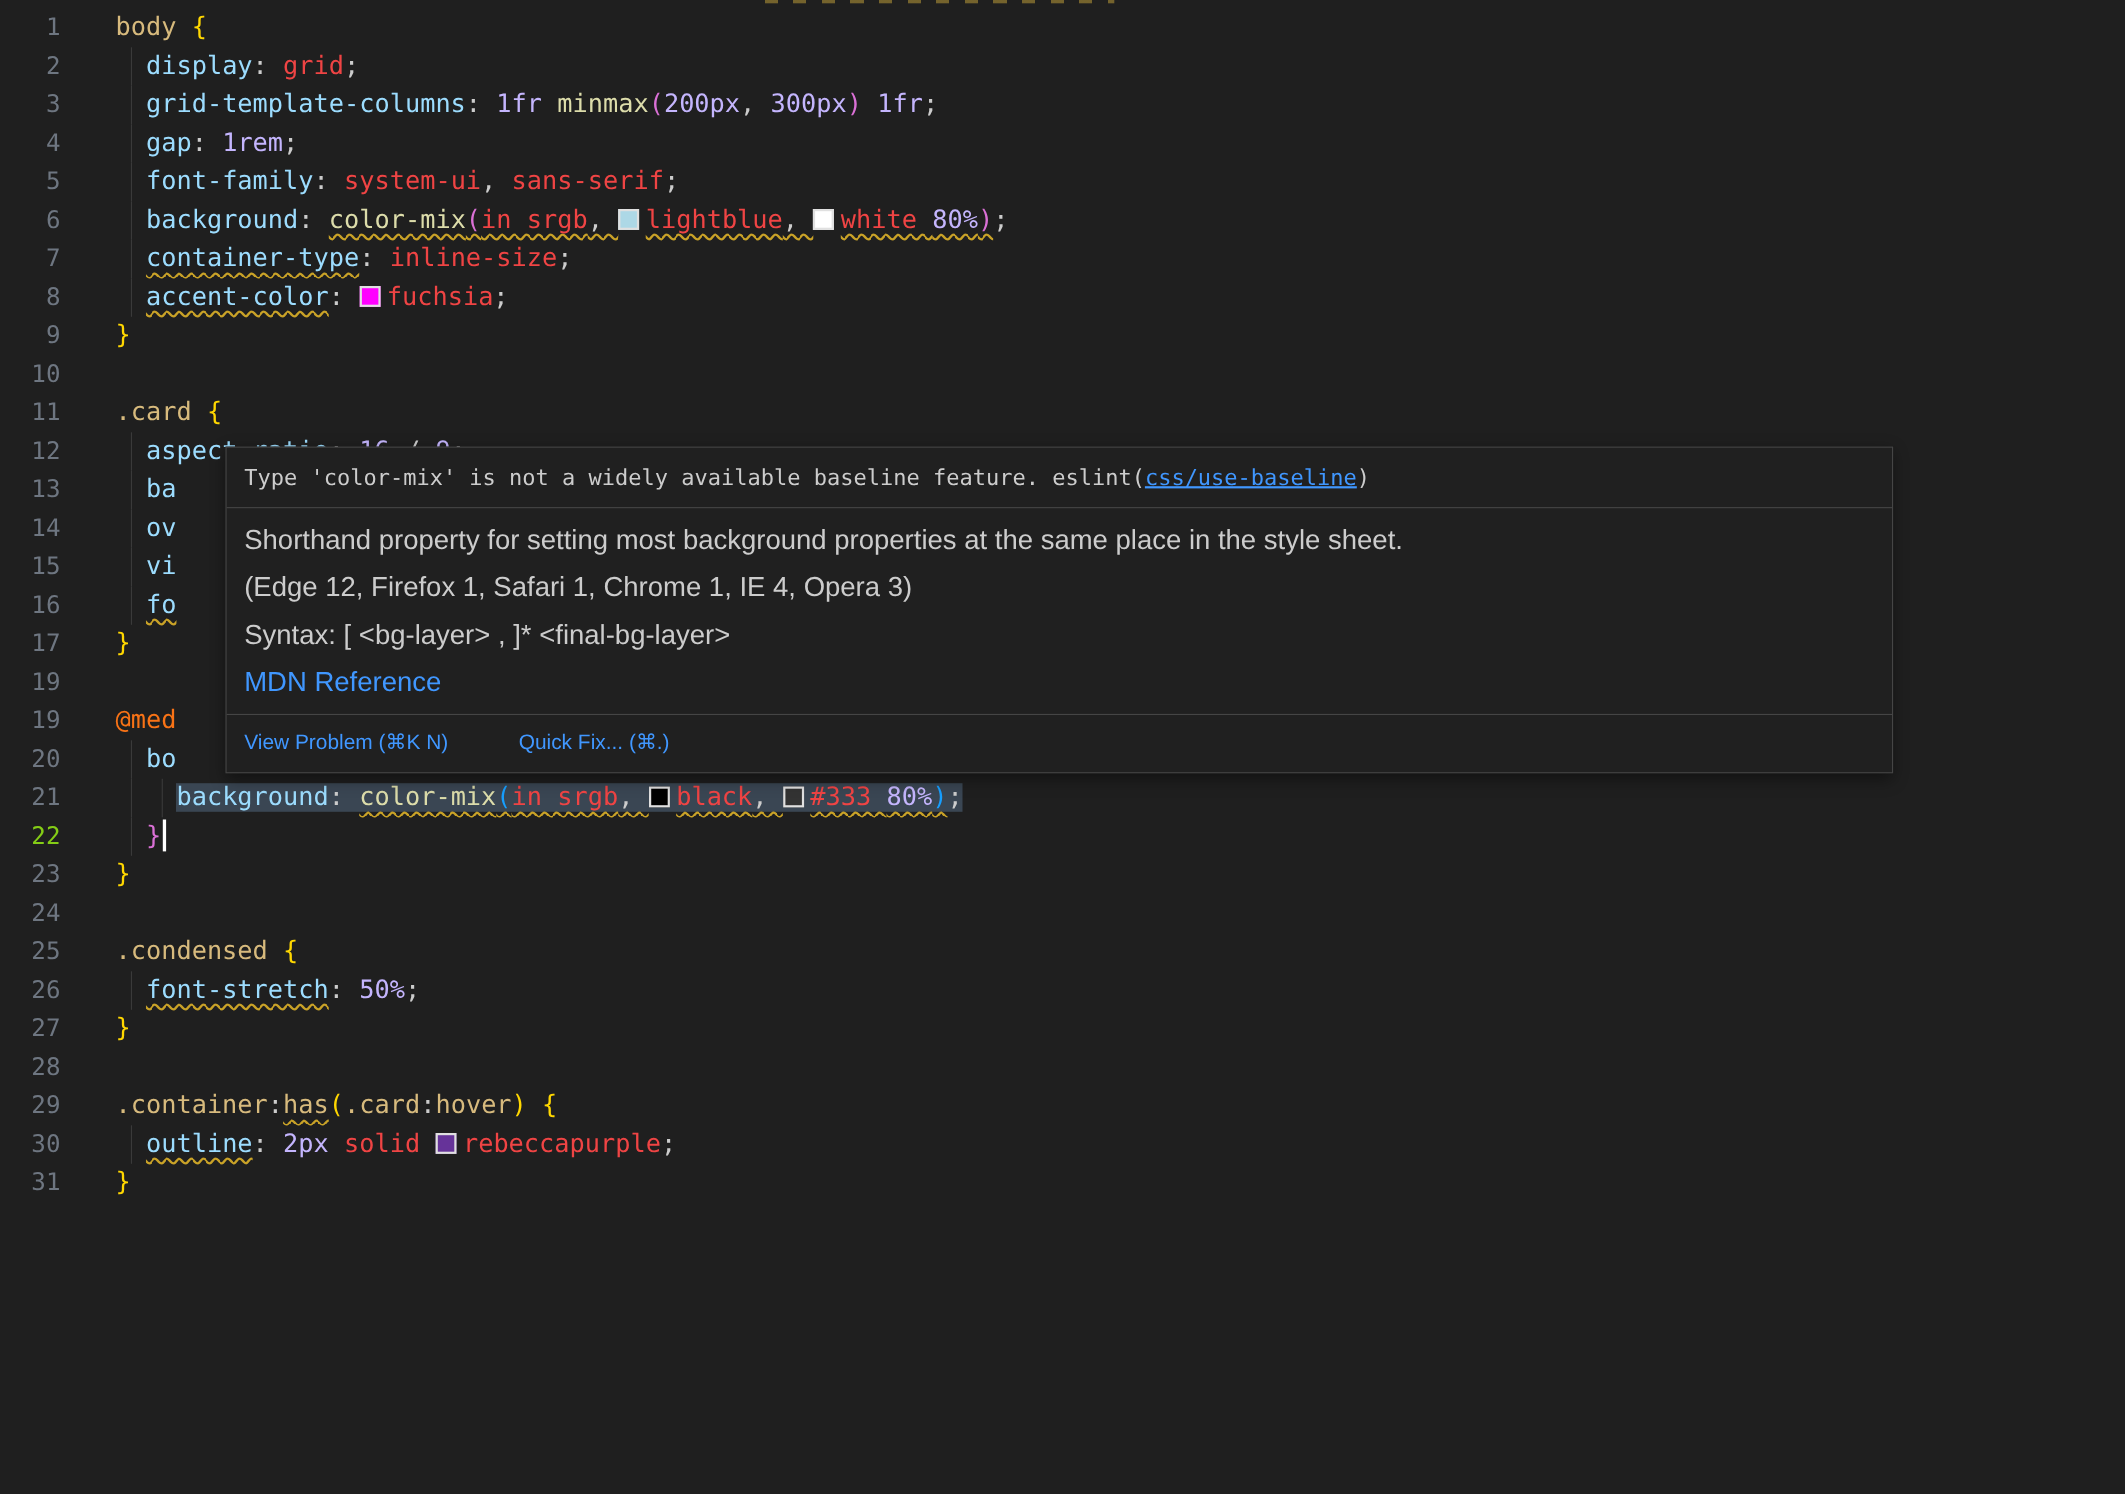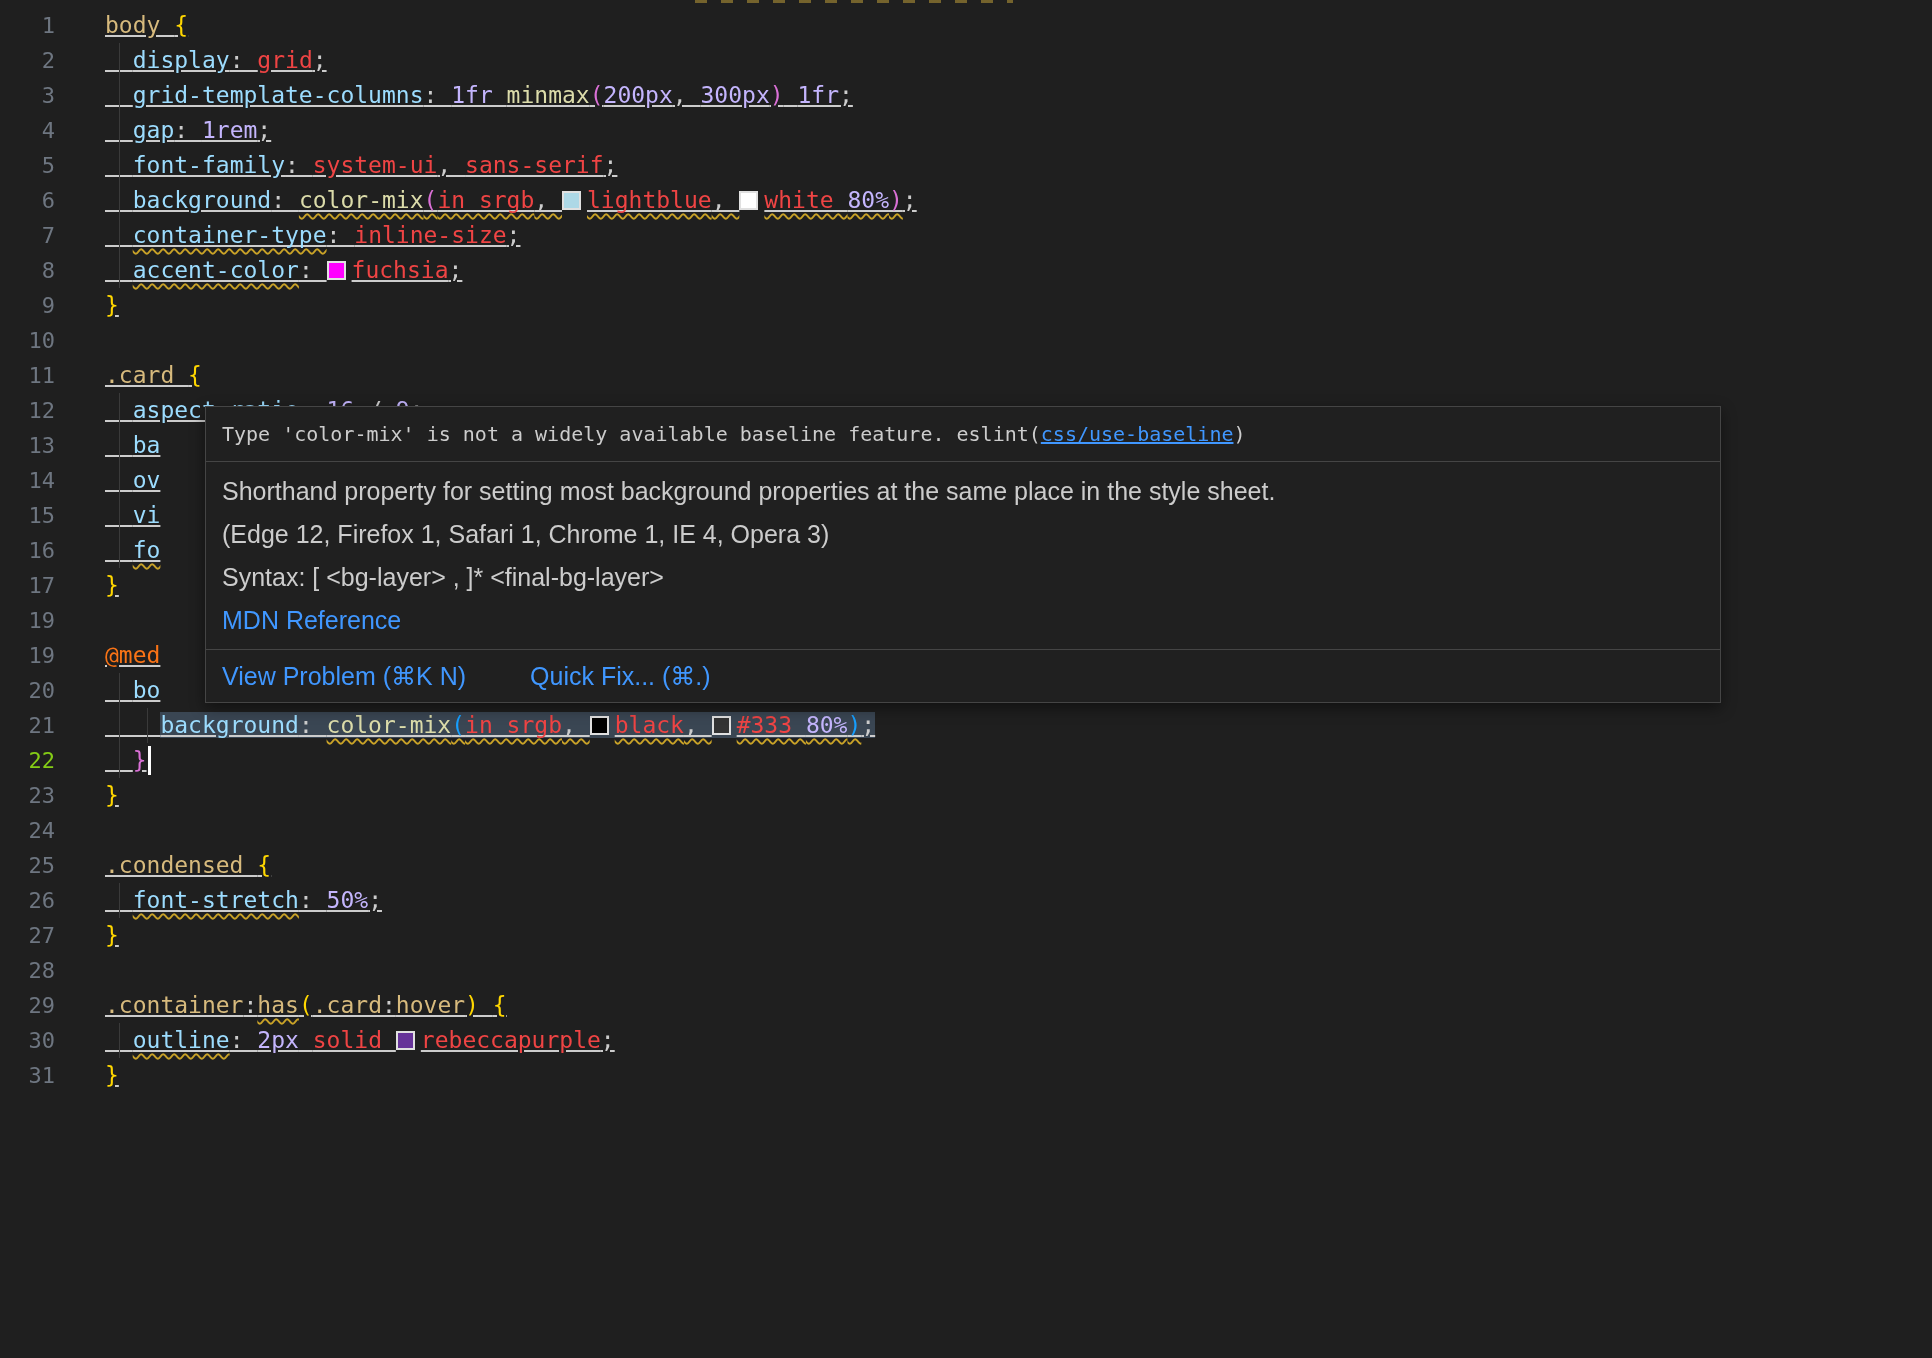--- a/index.html
+++ b/index.html
@@ -12,21 +12,21 @@
   }
   #editor {
     position: absolute; inset: 0;
     font-family: "DejaVu Sans Mono", monospace;
     font-size: 23px; color: #cccccc;
   }
   #code-lines { position: absolute; top: 8px; left: 0; right: 0; }
   .code-line { display: flex; height: 35px; line-height: 35px; white-space: pre; }
   .gutter { flex: 0 0 55px; text-align: right; color: #6e7681; font-size: 22px; }
   .gutter.active { color: #84cc16; text-align: right; }
-  .line-content { position: relative; flex: 1; padding-left: 50px; text-decoration: underline; }
+  .line-content { position: relative; flex: 1; padding-left: 50px; }
   .indent-guide { position: absolute; top: 0; bottom: 0; width: 1px; background: #3a3a3a; }
   .hl-range { background: var(--selection-highlight, rgba(86,110,135,.5)); }
   .sq {
     text-decoration: underline;
     text-decoration-style: wavy;
     text-decoration-color: var(--warning-underline, #c9a227);
     text-decoration-thickness: 2px;
     text-underline-offset: 5px;
     text-decoration-skip-ink: none;
   }
@@ -62,21 +62,21 @@
     font-family: "Liberation Sans", "DejaVu Sans", sans-serif;
     box-shadow: 0 5px 14px rgba(0,0,0,.45);
   }
   .tt-message {
     font-family: "DejaVu Sans Mono", monospace;
     font-size: 20px; line-height: 32px; padding: 11px 16px;
   }
   .tt-divider { height: 1px; background: #454545; }
   .tt-doc { padding: 2px 16px; font-size: 25px; line-height: 32px; }
   .tt-doc p { margin: 11px 0; }
-  .tt-actions { display: flex; gap: 64px; padding: 10px 16px; font-size: 25px; line-height: 32px; }
+  .tt-actions { display: flex; gap: 64px; padding: 10px 16px; font-size: 19px; line-height: 32px; }
   .tt-link { color: var(--accent-link, #4097ff); cursor: pointer; text-decoration: none; }
   .tt-link.underlined { text-decoration: underline; }
 </style>
 </head>
 <body>
 
 <div id="editor">
   <div class="crop-squiggle"></div>
 
   <div id="code-lines">

